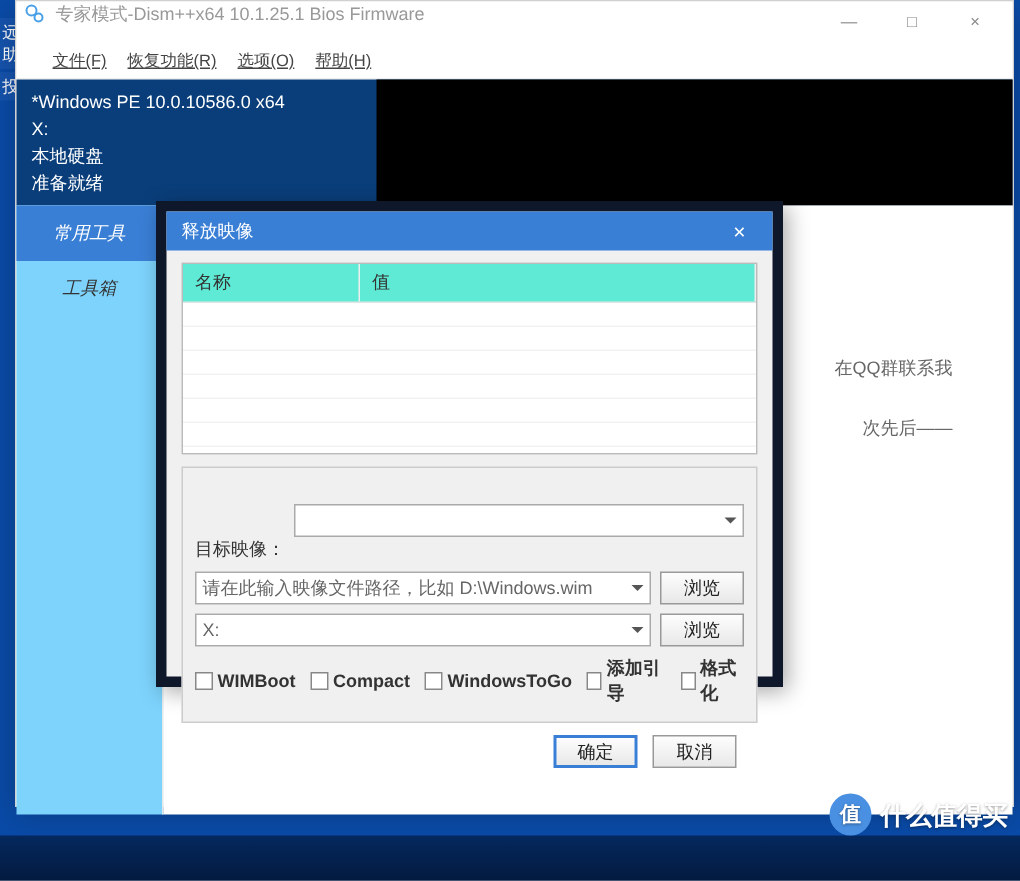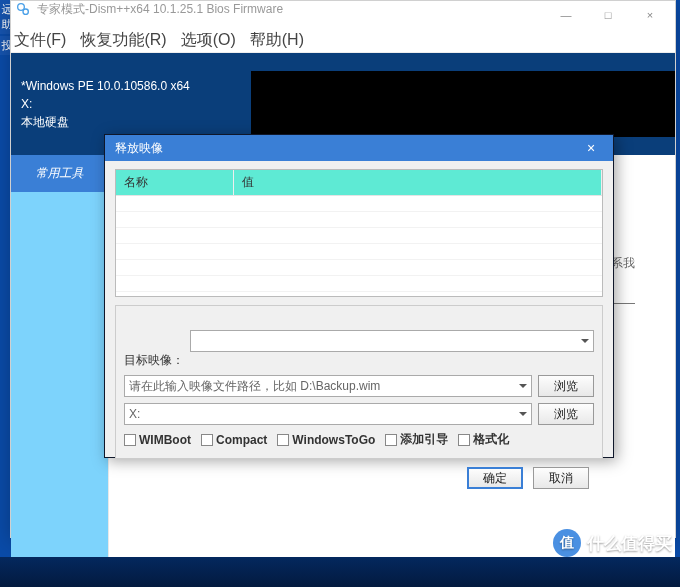--- a/index.html
+++ b/index.html
@@ -1,38 +1,38 @@
 <!DOCTYPE html>
 <html><head>
 <meta charset="utf-8">
 <style>
 * { box-sizing: border-box; font-family: "Microsoft YaHei", "Segoe UI", sans-serif; }
 body { margin: 0; width: 680px; height: 587px; background: linear-gradient(180deg, #0a4ba8 0%, #0a4ba8 95%, #03204a 100%); overflow: hidden; position: relative; font-size: 12px; }
-.desktop-left { position: absolute; left: 0; top: 0; width: 14px; height: 560px; background: #0a4ba8; }
+.desktop-left { position: absolute; left: 0; top: 12px; width: 14px; height: 560px; background: #0a4ba8; }
 .desktop-icon { color: #fff; font-size: 11px; padding: 2px 1px; background: rgba(30,90,180,.6); margin-bottom: 2px; text-align: center; }
 .main-window { position: absolute; left: 10px; top: 0; width: 666px; height: 538px; background: #fff; border: 1px solid #d0d0d0; box-shadow: 0 4px 20px rgba(0,0,0,.25); }
 .titlebar { height: 28px; background: #fff; display: flex; align-items: flex-start; padding: 0 4px; color: #999; font-size: 12px; }
 .titlebar .cog { width: 16px; height: 16px; margin-right: 6px; }
 .titlebar .spacer { flex: 1; }
 .win-btn { width: 42px; height: 28px; display: flex; align-items: center; justify-content: center; color: #888; font-size: 11px; }
-.menubar { height: 24px; background: #fff; display: flex; align-items: center; padding: 0 3px; gap: 14px; color: #444; font-size: 16px; border-bottom: 1px solid #eee; }
-.info-panel { background: #0a3e7a; color: #fff; padding: 24px 10px; font-size: 12px; line-height: 18px; display: flex; }
+.menubar { height: 24px; background: #fff; display: flex; align-items: center; padding: 0 24px; gap: 14px; color: #444; font-size: 11px; border-bottom: 1px solid #eee; text-decoration: underline; }
+.info-panel { background: #0a3e7a; color: #fff; padding: 6px 10px; font-size: 12px; line-height: 18px; display: flex; }
 .info-text { flex: 0 0 230px; }
 .info-black { flex: 1; background: #000; margin: -6px -10px -6px 0; }
 .body-area { display: flex; height: calc(100% - 28px - 24px - 78px); }
 .sidebar { width: 98px; background: #7dd3fc; border-right: 1px solid #e8e8e8; font-style: italic; }
 .side-item { padding: 10px 0; text-align: center; font-size: 12px; color: #333; }
 .side-item.active { background: #3a7fd6; color: #fff; }
 .content { flex: 1; background: #fff; padding: 20px; color: #444; font-size: 12px; position: relative; }
 .hint { position: absolute; right: 40px; color: #666; }
 .hint1 { top: 100px; }
 .hint2 { top: 140px; }
 
 
-.modal { position: absolute; left: 104px; top: 134px; width: 510px; height: 324px; background: #f0f0f0; border: 1px solid #0f172a; box-shadow: 3px 3px 14px rgba(0,0,0,.35); }
+.modal { position: absolute; left: 104px; top: 134px; width: 418px; height: 324px; background: #f0f0f0; border: 7px solid #0f172a; box-shadow: 3px 3px 14px rgba(0,0,0,.35); }
 .modal-title { height: 26px; background: #3a7fd6; color: #fff; display: flex; align-items: center; padding: 0 10px; font-size: 12px; }
 .modal-title .spacer { flex: 1; }
 .modal-close { width: 24px; text-align: center; color: #fff; font-size: 14px; }
 .modal-body { padding: 8px 10px; }
 .listview { border: 1px solid #bbb; background: #fff; height: 128px; overflow: hidden; }
 .listhead { display: flex; background: #5eead4; border-bottom: 1px solid #e4e4e4; }
 .listhead div { padding: 4px 8px; font-size: 12px; color: #333; border-right: 1px solid #eee; }
 .col1 { width: 118px; }
 .col2 { flex: 1; }
 .listrows div { height: 16px; border-bottom: 1px solid #f2f2f2; }
@@ -79,26 +79,28 @@
     <span>文件(F)</span>
     <span>恢复功能(R)</span>
     <span>选项(O)</span>
     <span>帮助(H)</span>
   </div>
   <div class="info-panel">
     <div class="info-text">
       <div>*Windows PE 10.0.10586.0 x64</div>
       <div>X:</div>
       <div>本地硬盘</div>
+      <div>准备就绪</div>
     </div>
     <div class="info-black"></div>
   </div>
   <div class="body-area">
     <div class="sidebar">
       <div class="side-item active">常用工具</div>
+      <div class="side-item">工具箱</div>
     </div>
     <div class="content">
       <span class="hint hint1">在QQ群联系我</span>
       <span class="hint hint2">次先后——</span>
     </div>
   </div>
 </div>
 
 <div class="modal">
   <div class="modal-title">
@@ -120,21 +122,21 @@
           <div></div>
           <div></div>
       </div>
     </div>
     <div class="form">
       <div class="row">
         <span class="lbl">目标映像：</span>
         <div class="combo"></div>
       </div>
       <div class="row">
-        <div class="combo">请在此输入映像文件路径，比如 D:\Backup.wim</div>
+        <div class="combo">请在此输入映像文件路径，比如 D:\Windows.wim</div>
         <div class="btn">浏览</div>
       </div>
       <div class="row">
         <div class="combo">X:</div>
         <div class="btn">浏览</div>
       </div>
       <div class="checks">
         <label class="chk">
             <span class="box"></span>
             <span>WIMBoot</span>

